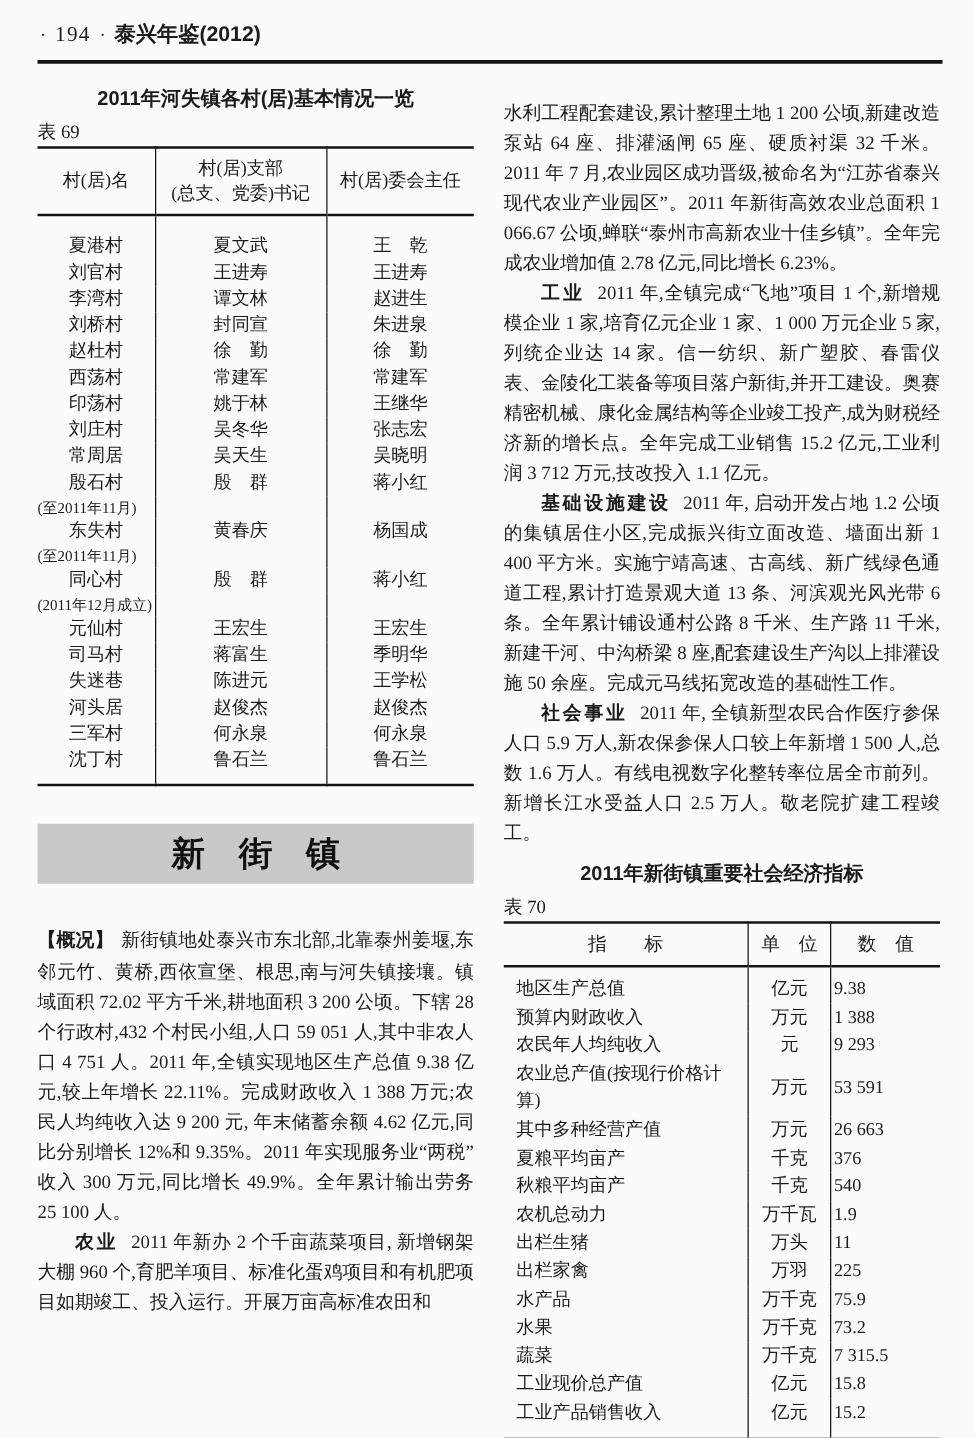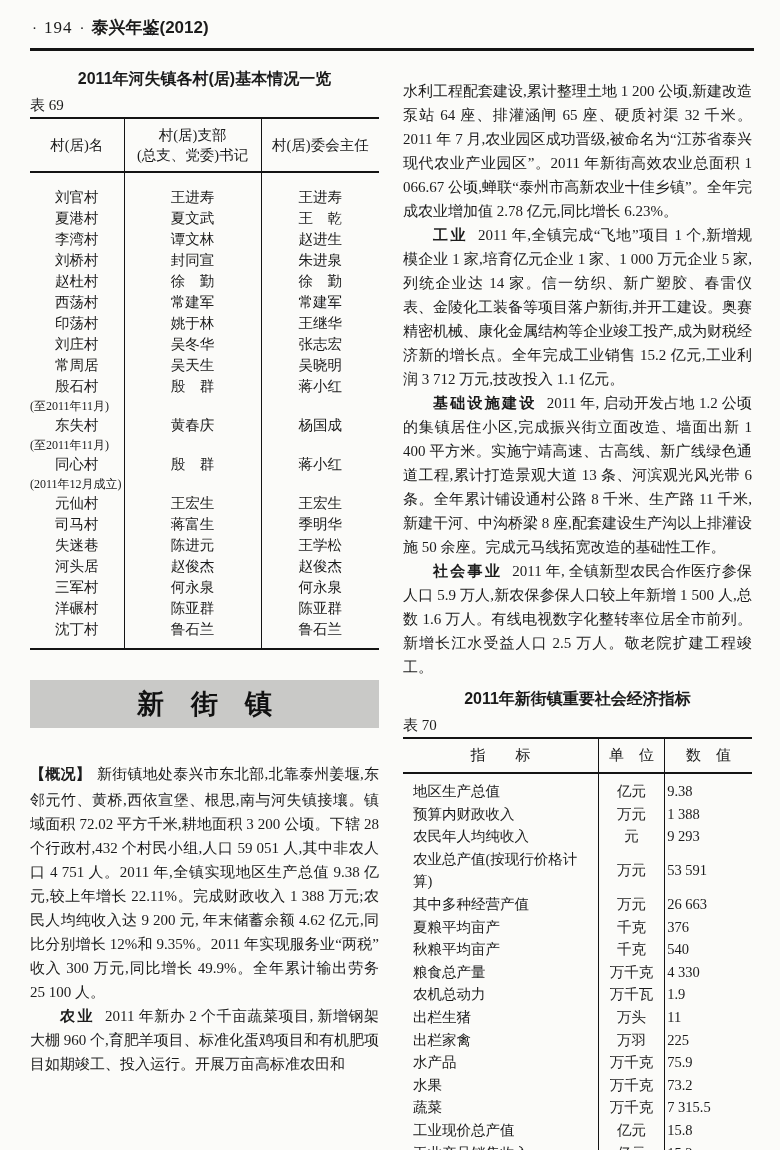--- a/index.html
+++ b/index.html
@@ -100,30 +100,30 @@
             <th>村(居)名</th>
             <th>
               <div>村(居)支部</div>
               <div>(总支、党委)书记</div>
             </th>
             <th>村(居)委会主任</th>
           </tr>
         </thead>
         <tbody>
             <tr>
+              <td>夏港村</td>
+              <td>夏文武</td>
+              <td>王　乾</td>
+            </tr>
+            <tr>
               <td>刘官村</td>
               <td>王进寿</td>
               <td>王进寿</td>
             </tr>
             <tr>
-              <td>夏港村</td>
-              <td>夏文武</td>
-              <td>王　乾</td>
-            </tr>
-            <tr>
               <td>李湾村</td>
               <td>谭文林</td>
               <td>赵进生</td>
             </tr>
             <tr>
               <td>刘桥村</td>
               <td>封同宣</td>
               <td>朱进泉</td>
             </tr>
             <tr>
@@ -198,25 +198,20 @@
             </tr>
             <tr>
               <td>河头居</td>
               <td>赵俊杰</td>
               <td>赵俊杰</td>
             </tr>
             <tr>
               <td>三军村</td>
               <td>何永泉</td>
               <td>何永泉</td>
-            </tr>
-            <tr>
-              <td>洋碾村</td>
-              <td>陈亚群</td>
-              <td>陈亚群</td>
             </tr>
             <tr>
               <td>沈丁村</td>
               <td>鲁石兰</td>
               <td>鲁石兰</td>
             </tr>
           </tbody>
       </table>
 
       <div class="section-banner">
@@ -295,25 +290,20 @@
               <td class="ind">夏粮平均亩产</td>
               <td class="unit">千克</td>
               <td class="val">376</td>
             </tr>
             <tr>
               <td class="ind">秋粮平均亩产</td>
               <td class="unit">千克</td>
               <td class="val">540</td>
             </tr>
             <tr>
-              <td class="ind">粮食总产量</td>
-              <td class="unit">万千克</td>
-              <td class="val">4 330</td>
-            </tr>
-            <tr>
               <td class="ind">农机总动力</td>
               <td class="unit">万千瓦</td>
               <td class="val">1.9</td>
             </tr>
             <tr>
               <td class="ind">出栏生猪</td>
               <td class="unit">万头</td>
               <td class="val">11</td>
             </tr>
             <tr>

